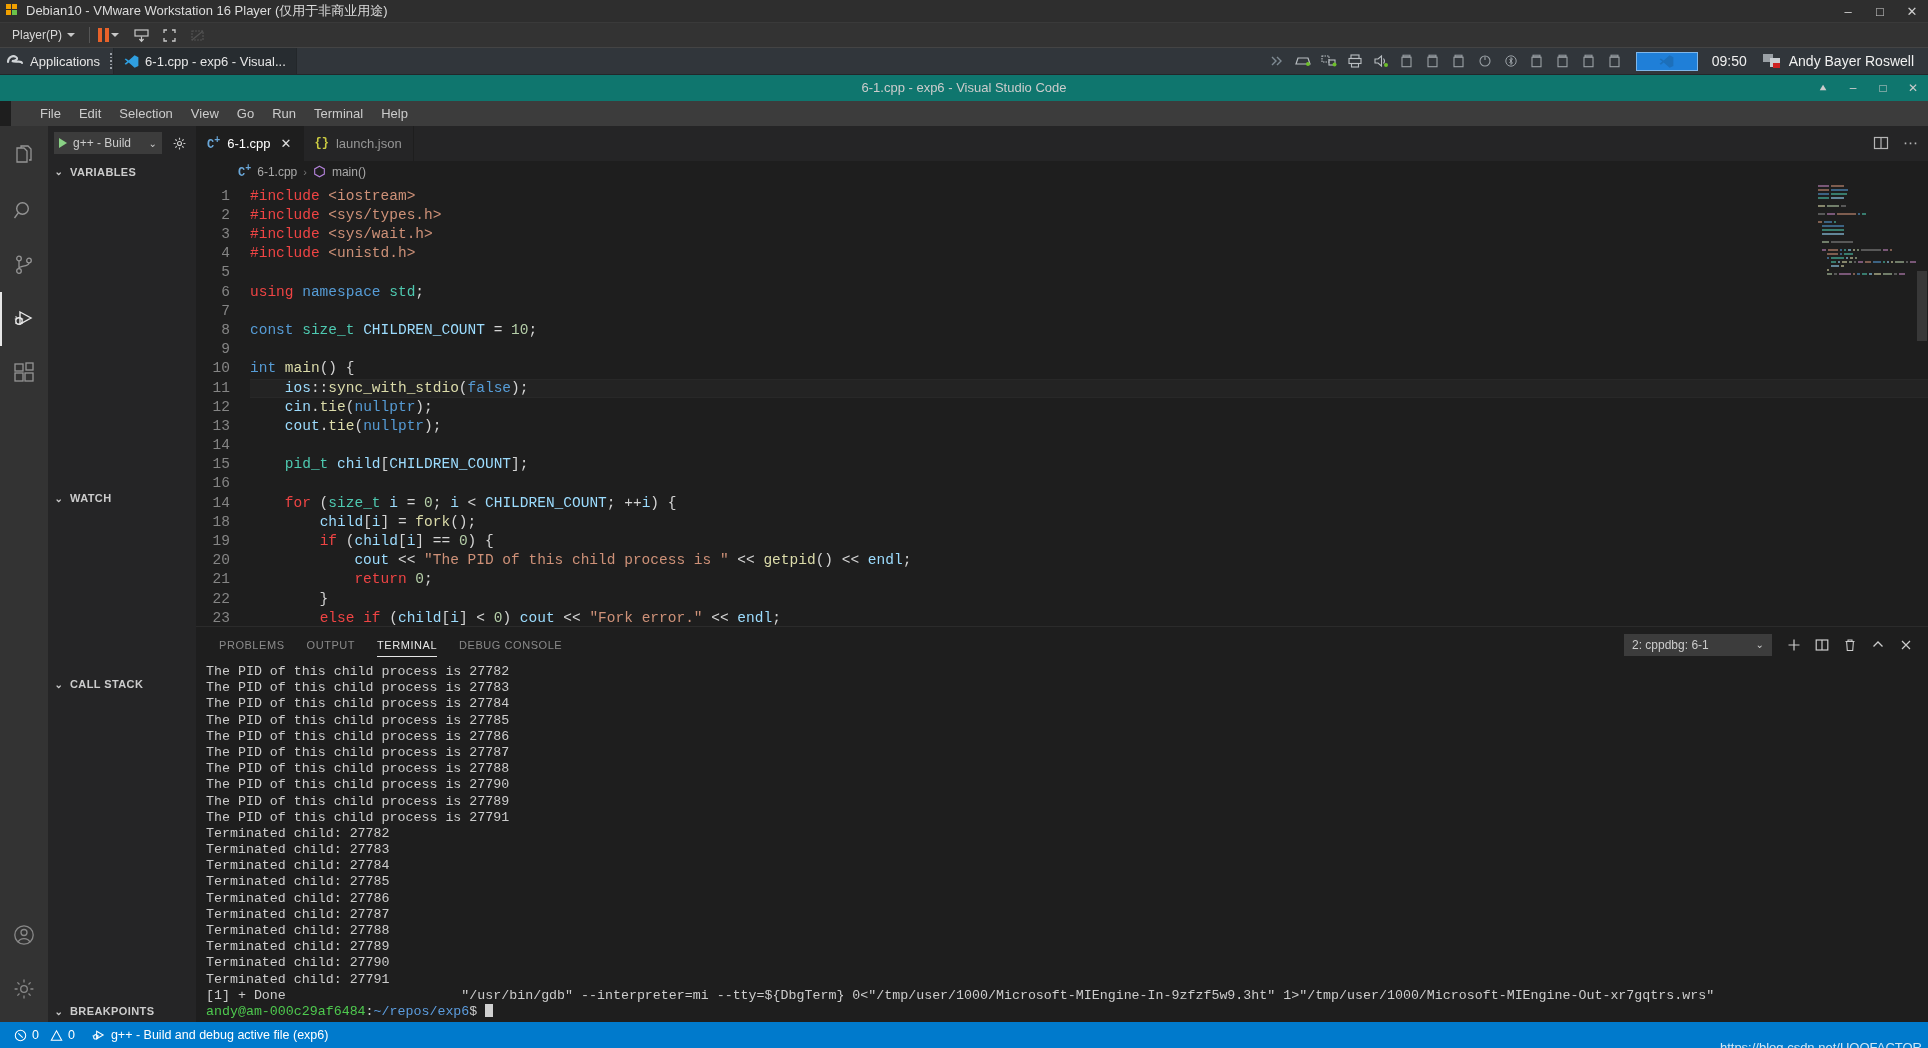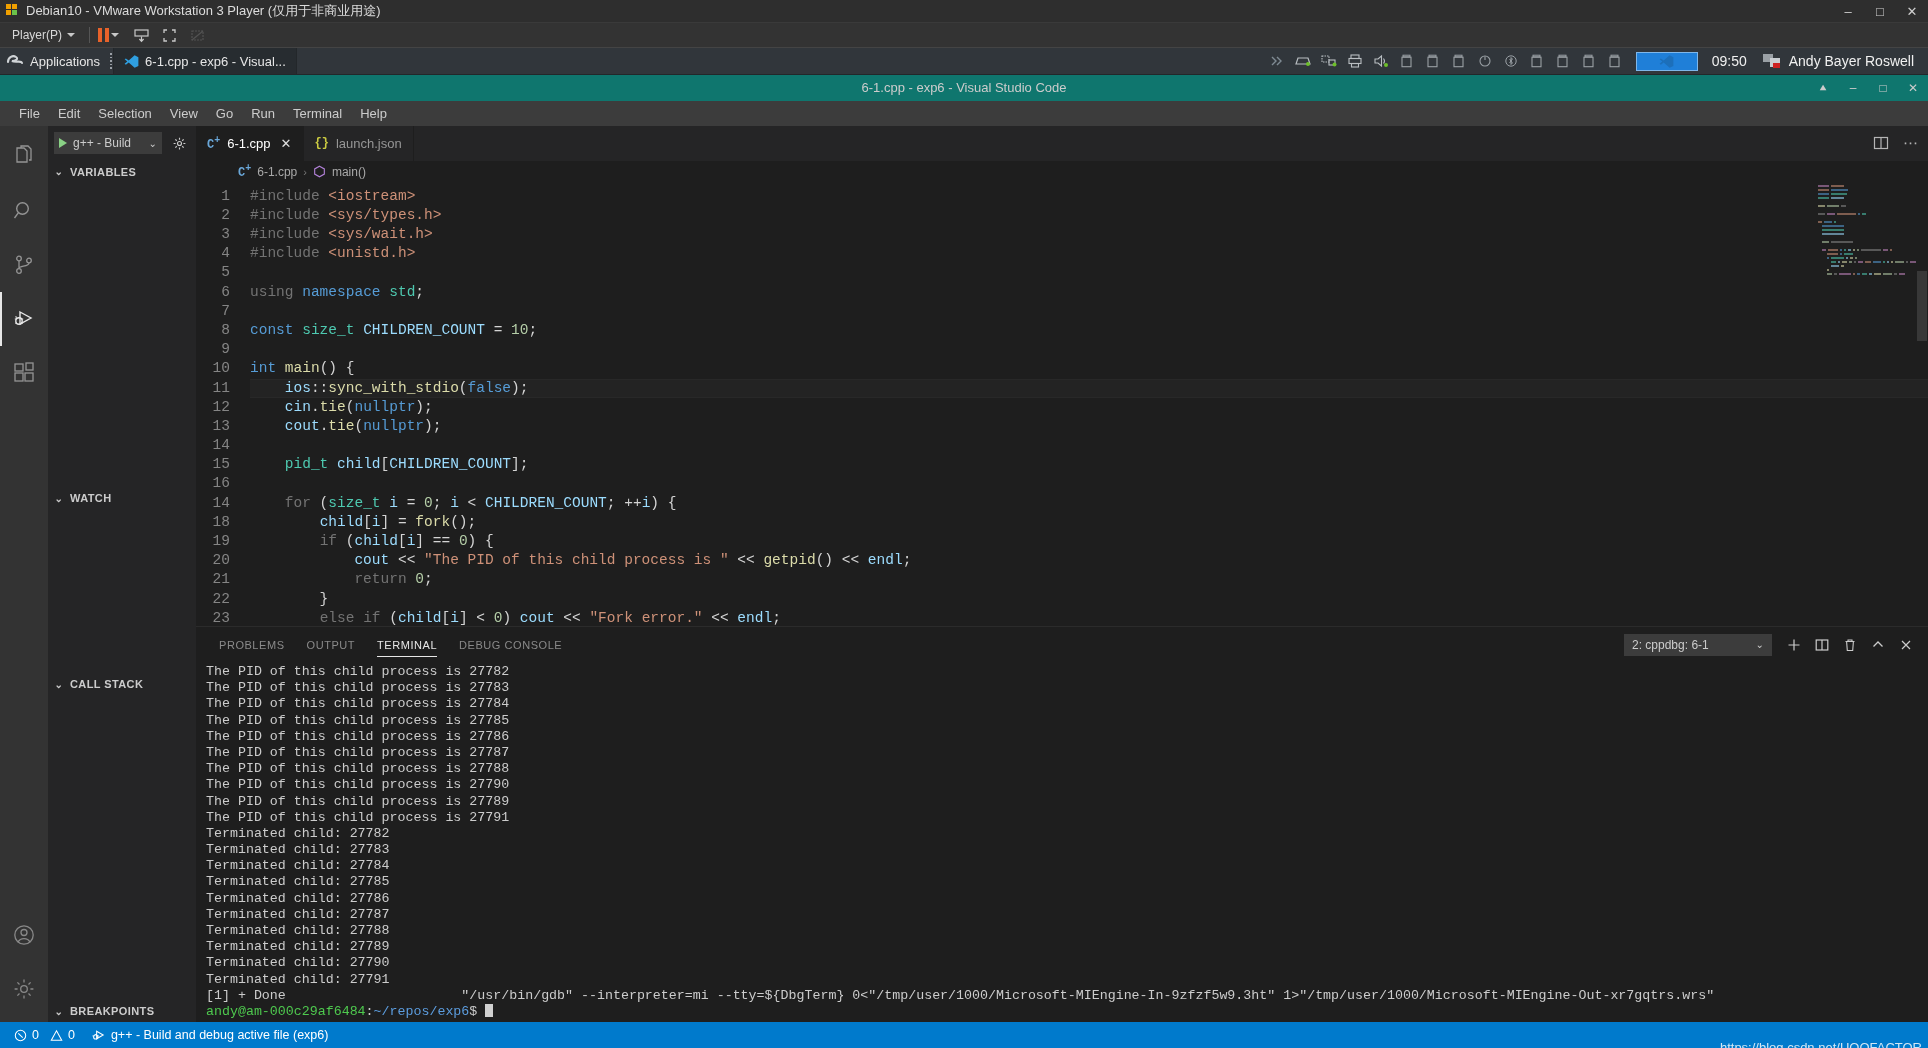--- a/index.html
+++ b/index.html
@@ -74,21 +74,21 @@
   }
   .vsc-titlebar {
     height:26px; background:#0f766e; color:#cccccc; font-size:13px;
     display:flex; align-items:center; justify-content:center; position:relative;
   }
   .vsc-titlebar .wc { position:absolute; right:0; top:0; height:26px; display:flex; }
   .vsc-titlebar .wc span { width:30px; height:26px; display:flex; align-items:center; justify-content:center; font-size:12px; color:#cccccc; }
 
   .vsc-menubar {
     height:25px; background:#3c3c3c; display:flex; align-items:center;
-    padding-left:10px; color:#cccccc; font-size:13px; gap:0;
+    padding-left:20px; color:#cccccc; font-size:13px; gap:0;margin-left:11px;
   }
   .vsc-menubar .mi { padding:3px 9px; white-space:nowrap; }
 
   .vsc-body { flex:1 1 auto; display:flex; min-height:0; }
 
   .activitybar {
     width:48px; background:#333333; display:flex; flex-direction:column; align-items:center;
     flex:0 0 48px; padding-top:4px;
   }
   .ab-item {
@@ -155,21 +155,21 @@
   }
   .code-gutter div { height:19.2px; }
   .code-lines {
     flex:1 1 auto; font-family:"Liberation Mono", monospace; font-size:14.5px;
     line-height:19.2px; padding-top:4px; white-space:pre; color:#d4d4d4; position:relative;
     padding-left:6px;
   }
   .code-lines .ln { height:19.2px; }
   .code-lines .ln.cur { background:#232323; box-shadow: inset 0 1px 0 #282828, inset 0 -1px 0 #282828; }
 
-  .tk-pre   { color:#737373; }  
+  .tk-pre   { color:#ef4444; }  
   .tk-str   { color:#ce9178; }
   .tk-key   { color:#569cd6; }
   .tk-type  { color:#4ec9b0; }
   .tk-num   { color:#b5cea8; }
   .tk-fn    { color:#dcdcaa; }
   .tk-var   { color:#9cdcfe; }
 
   .minimap {
     position:absolute; right:12px; top:2px; width:102px; height:200px; opacity:.55;
   }
@@ -227,21 +227,21 @@
 
 <div id="vmware-window">
 
   <div class="vm-titlebar">
     <span class="vm-logo">
       <i class="b1"></i>
         <i class="b2"></i>
         <i class="b3"></i>
         <i class="b4"></i>
     </span>
-    <span class="vm-title-text">Debian10 - VMware Workstation 3 Player (仅用于非商业用途)</span>
+    <span class="vm-title-text">Debian10 - VMware Workstation 16 Player (仅用于非商业用途)</span>
     <span class="vm-win-controls">
       <span>–</span>
       <span>□</span>
       <span class="close">✕</span>
     </span>
   </div>
 
   <div class="vm-toolbar">
     <span class="vm-player-menu">
       <span>Player(P)</span>

